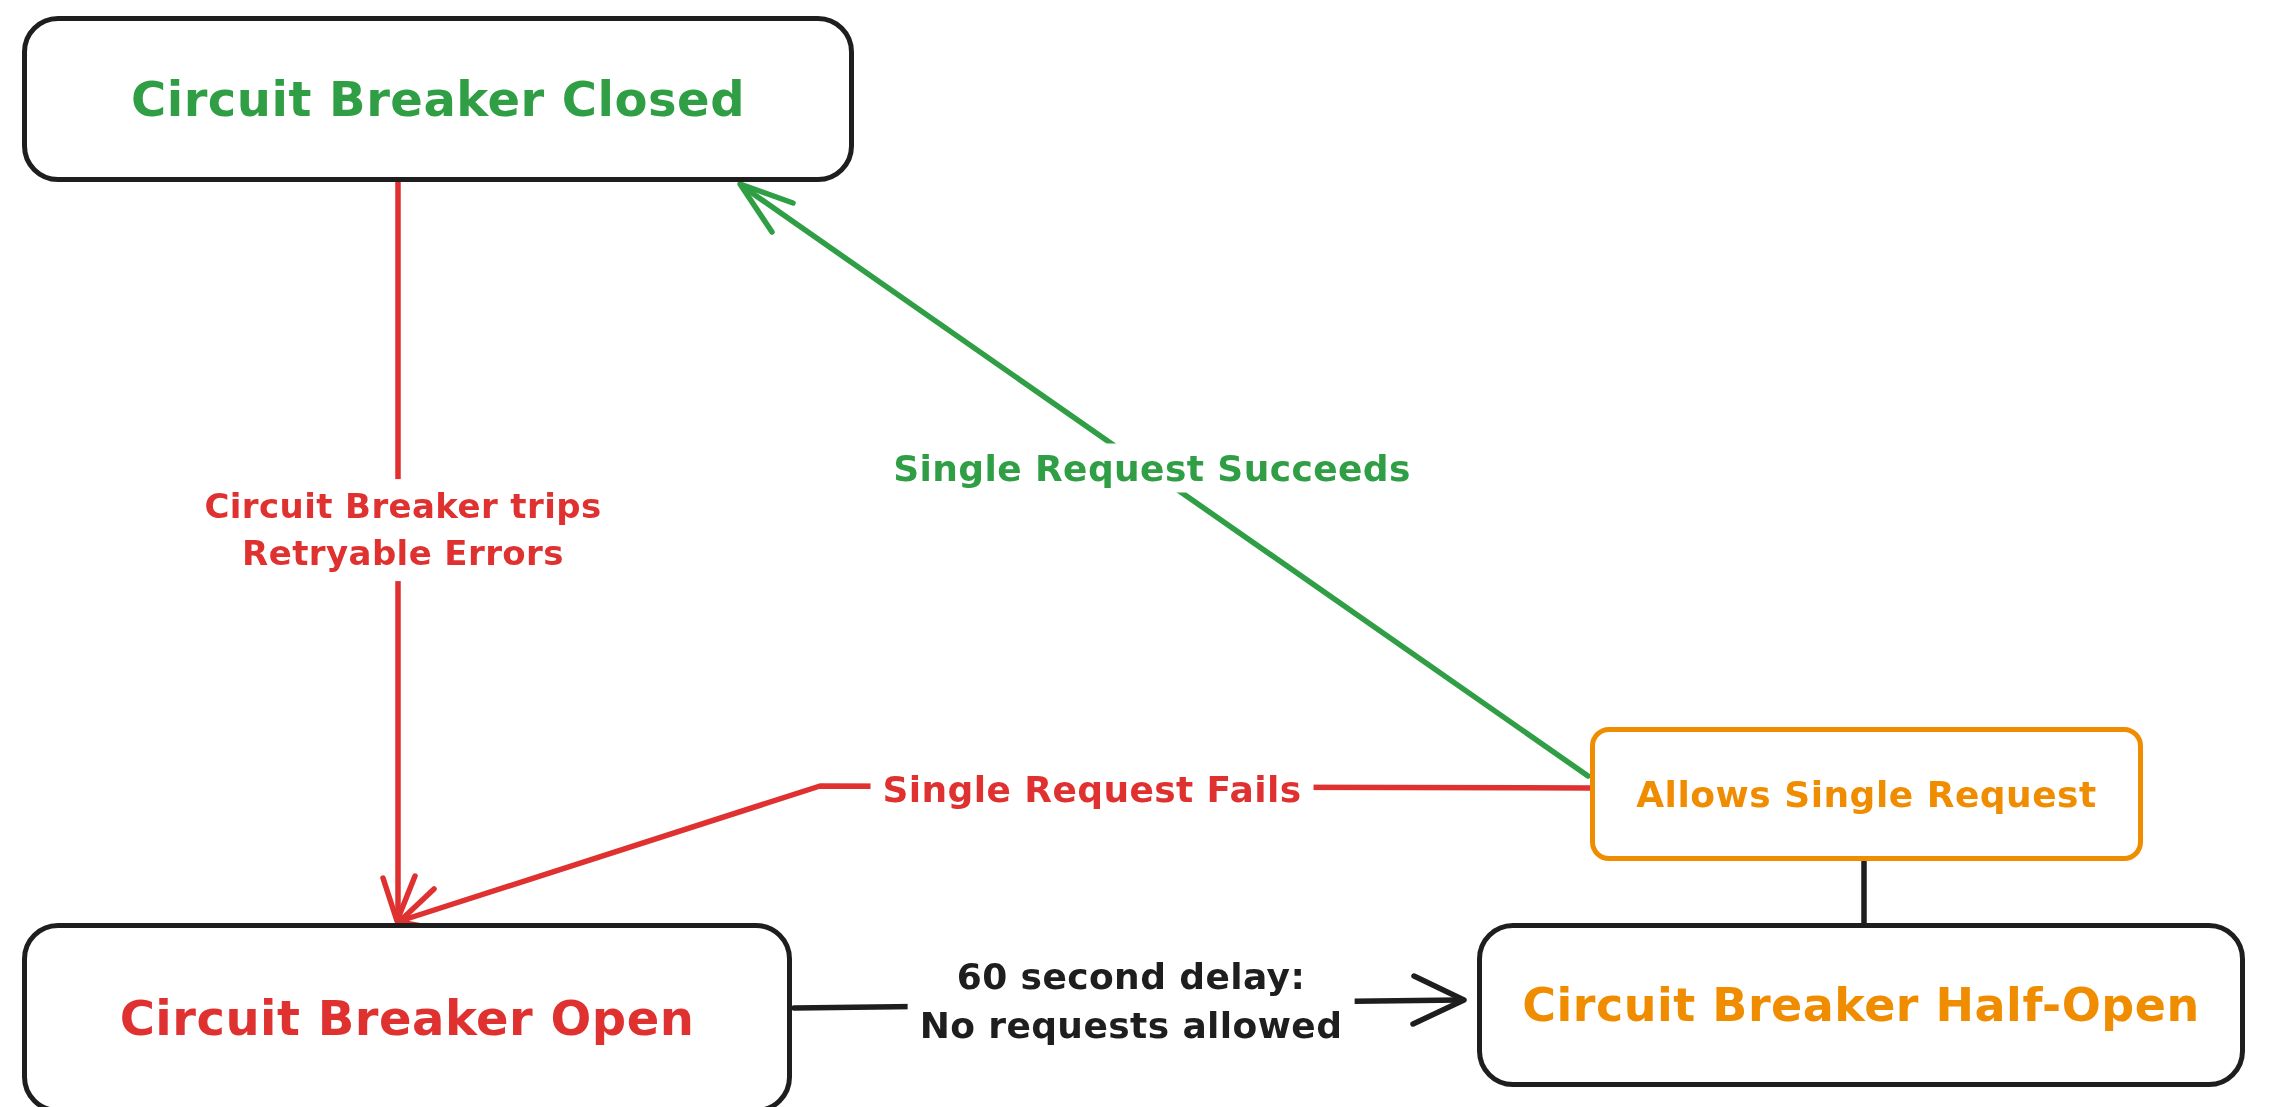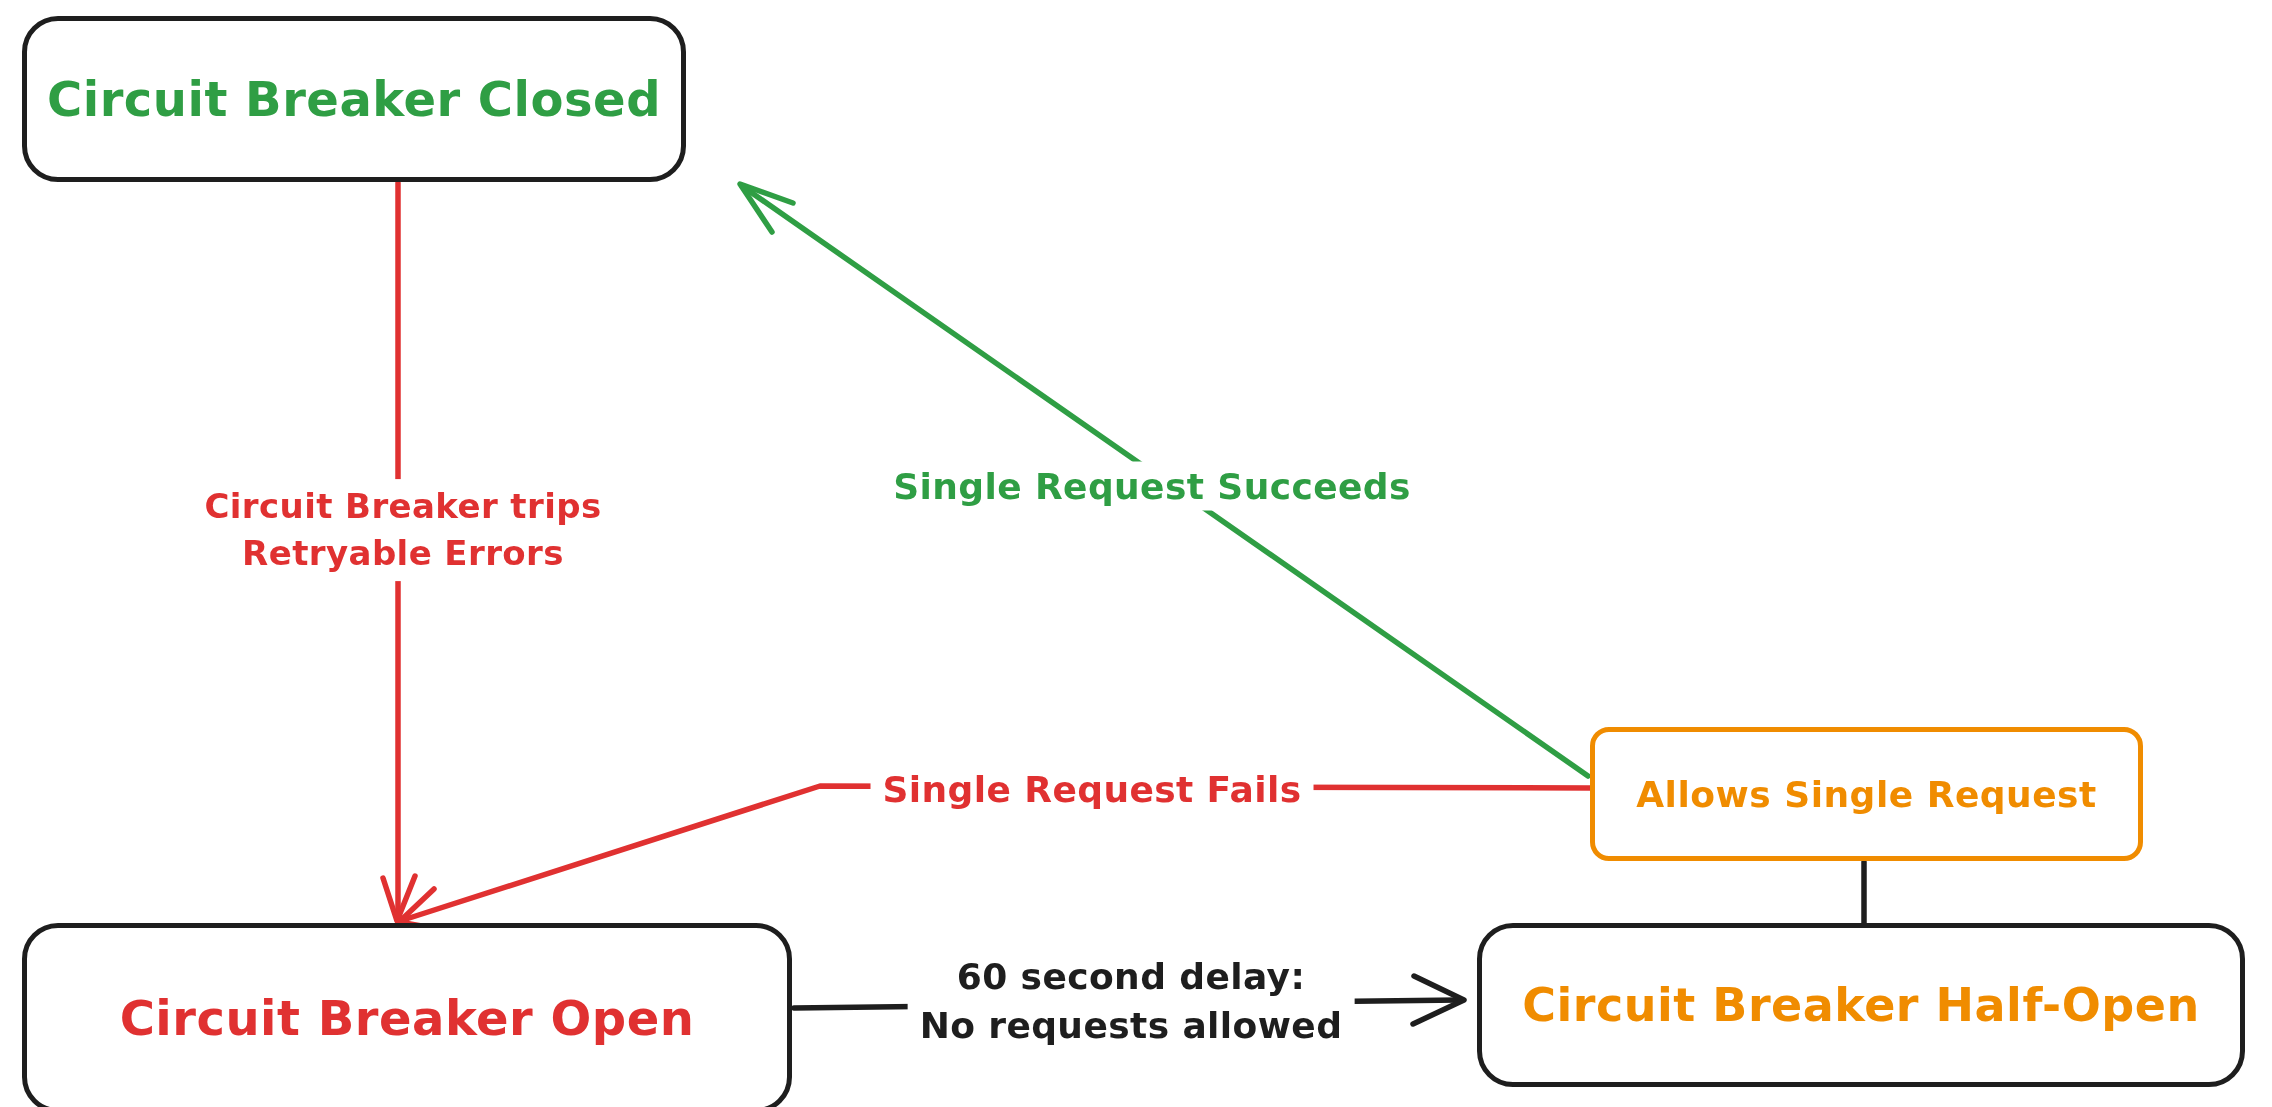--- a/index.html
+++ b/index.html
@@ -41,21 +41,21 @@
     border: 5px solid var(--ink);
     border-radius: 36px;
     display: flex;
     align-items: center;
     justify-content: center;
     z-index: 2;
     font-weight: bold;
     letter-spacing: 0.5px;
     white-space: nowrap;
   }
-  .node-closed    { left: 22px;   top: 16px;  width: 664px; height: 166px; color: var(--green);  font-size: 48px; }
+  .node-closed    { left: 22px;   top: 16px;  width: 832px; height: 166px; color: var(--green);  font-size: 48px; }
   .node-open      { left: 22px;   top: 923px; width: 770px; height: 190px; color: var(--red);    font-size: 48px; }
   .node-half-open { left: 1477px; top: 923px; width: 768px; height: 164px; color: var(--orange); font-size: 46px; justify-content: center; }
   .node-allows {
     left: 1590px; top: 727px; width: 553px; height: 134px;
     border: 5px solid var(--orange);
     border-radius: 19px;
     color: var(--orange);
     font-size: 36px;
   }
 
@@ -64,21 +64,21 @@
     transform: translate(-50%, -50%);
     background: var(--bg);
     z-index: 3;
     font-weight: bold;
     text-align: center;
     white-space: nowrap;
     padding: 4px 12px;
     letter-spacing: 0.4px;
   }
   .label-trips    { left: 403px;  top: 530px;  color: var(--red);   font-size: 34px; line-height: 1.38; }
-  .label-succeeds { left: 1152px; top: 486px;  color: var(--green); font-size: 36px; }
+  .label-succeeds { left: 1152px; top: 468px;  color: var(--green); font-size: 36px; }
   .label-fails    { left: 1092px; top: 789px;  color: var(--red);   font-size: 36px; }
   .label-delay    { left: 1131px; top: 1002px; color: var(--ink);   font-size: 36px; line-height: 1.35; }
 </style>
 </head>
 <body>
 
 <div class="canvas">
 
   <svg class="edges" viewBox="0 0 2272 1107">
 

